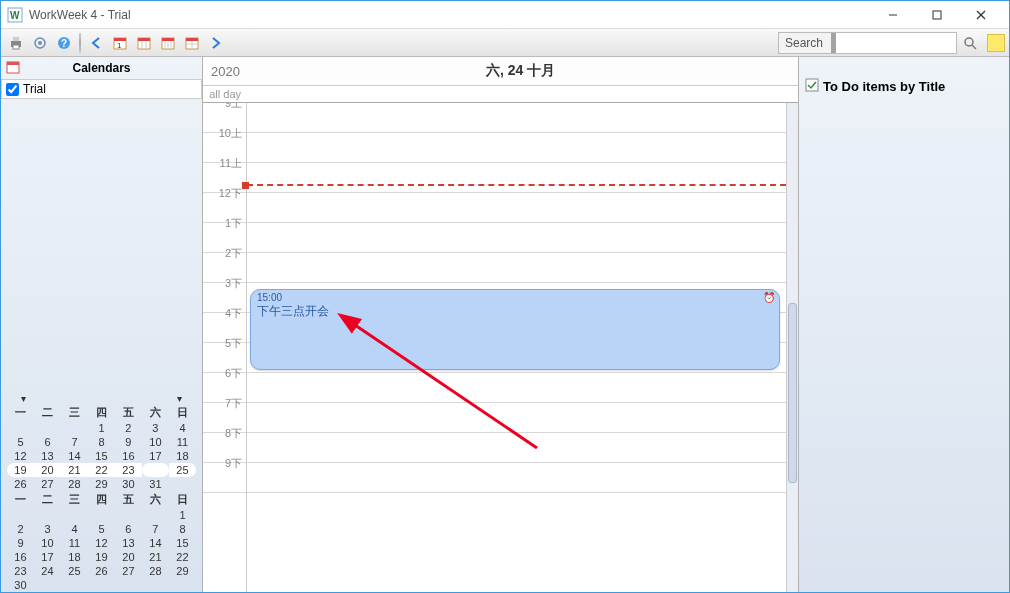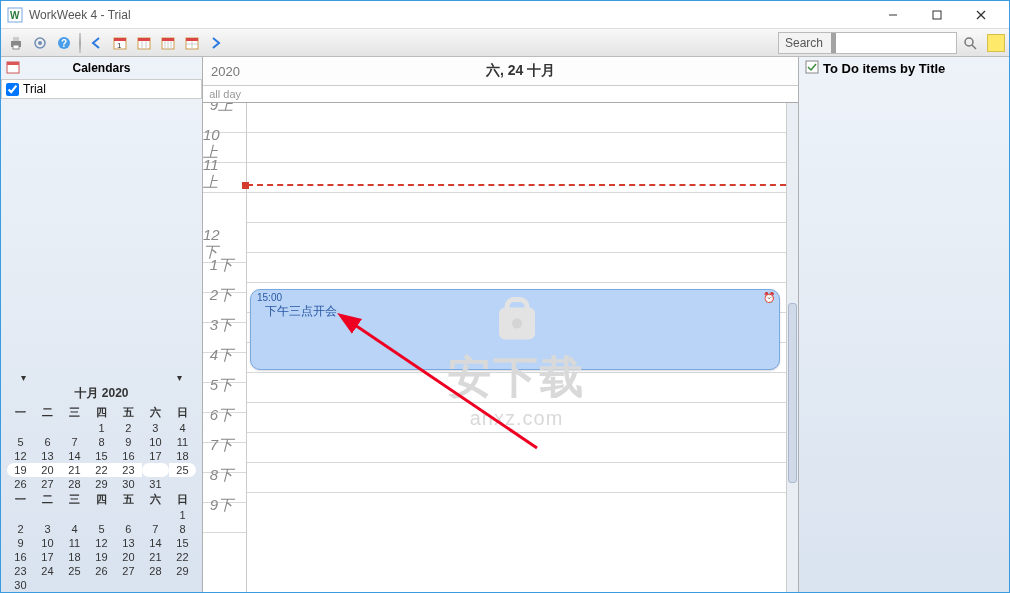--- a/index.html
+++ b/index.html
@@ -49,35 +49,35 @@
 .center-panel { flex: 1; display: flex; flex-direction: column; border-right: 1px solid #b0b0b0; position: relative; }
 .day-header { height: 28px; display: flex; align-items: center; padding: 0 8px; background: #fdfdfd; }
 .day-header .year { color: #777; font-size: 13px; width: 40px; }
 .day-header .date-label { flex: 1; text-align: center; font-size: 14px; font-weight: bold; color: #333; }
 .allday-row { height: 18px; border-top: 1px solid #ccc; border-bottom: 1px solid #aaa; display: flex; align-items: center; }
 .allday-row .ad-label { width: 44px; color: #999; font-size: 11px; text-align: right; padding-right: 6px; }
 .time-grid { flex: 1; overflow: hidden; position: relative; display: flex; }
 .time-gutter { width: 44px; border-right: 1px solid #ccc; position: relative; }
 .grid-body { flex: 1; position: relative; background: #fff; }
 .hour-row { height: 30px; border-bottom: 1px solid #d8d8d8; position: relative; }
-.hour-label { position: absolute; right: 13px; top: -7px; color: #888; font-size: 15px; font-style: italic; }
+.hour-label { position: absolute; right: 4px; top: -7px; color: #888; font-size: 11px; }
 .now-line { position: absolute; left: 0; right: 0; border-top: 2px dashed #d43c2e; }
 .now-marker { position: absolute; left: -5px; top: -4px; width: 7px; height: 7px; background: #d43c2e; }
 
 .event { position: absolute; left: 3px; right: 6px; background: #b9d4f6; border: 1px solid #7aa8e0; border-radius: 10px; padding: 2px 6px; color: #2a58a5; font-size: 11px; box-shadow: 0 1px 2px rgba(0,0,0,.15); }
 .event .ev-time { color: #2a58a5; font-size: 10px; }
-.event .ev-title { color: #2a58a5; font-size: 12px; margin-left: 8px; }
+.event .ev-title { color: #2a58a5; font-size: 12px; }
 .event .ev-icon { position: absolute; right: 3px; top: 2px; color: #6a93cf; font-size: 10px; }
 
 .vscroll { width: 12px; background: #e9eef5; border-left: 1px solid #ccc; position: relative; }
 .vscroll .thumb { position: absolute; left: 1px; right: 1px; top: 200px; height: 180px; background: #cfd9e8; border: 1px solid #a9b8cf; border-radius: 3px; }
 
 
 .right-panel { width: 210px; background: linear-gradient(#eef3f9,#d9e3ef); display: flex; flex-direction: column; }
-.right-header { height: 22px; display: flex; align-items: center; padding: 2px 6px; font-weight: bold; font-size: 13px; gap: 4px; }
+.right-header { height: 22px; display: flex; align-items: center; padding: 2px 6px; font-weight: bold; font-size: 13px; gap: 4px; margin-top: 18px; }
 
 
 .watermark { position: absolute; left: 50%; top: 50%; transform: translate(-50%,-40%); text-align: center; color: #d9d9d9; pointer-events: none; z-index: 1; }
 .watermark .wm-cn { font-size: 44px; font-weight: bold; letter-spacing: 2px; }
 .watermark .wm-en { font-size: 20px; letter-spacing: 1px; color: #d9d9d9; }
 .watermark svg { display: block; margin: 0 auto 4px; }
 
 
 .arrow-annot { position: absolute; pointer-events: none; z-index: 5; }
 
@@ -207,21 +207,20 @@
         <span>Trial</span>
       </div>
     </div>
     <div class="left-blank"></div>
     <div class="mini-nav">
       <span class="nav-arrow">▾</span>
       <span class="nav-arrow">▾</span>
     </div>
     <div id="mini-cals">
         <div class="mini-cal">
-          <div class="mc-title">十月 2020</div>
           <table>
             <tbody>
               <tr>
                 <th>一</th>
                 <th>二</th>
                 <th>三</th>
                 <th>四</th>
                 <th>五</th>
                 <th>六</th>
                 <th>日</th>
@@ -358,21 +357,21 @@
       <div class="time-gutter" id="time-gutter">
           <div class="hour-row" style="height: 30px;">
             <div class="hour-label">9上</div>
           </div>
           <div class="hour-row" style="height: 30px;">
             <div class="hour-label">10上</div>
           </div>
           <div class="hour-row" style="height: 30px;">
             <div class="hour-label">11上</div>
           </div>
-          <div class="hour-row" style="height: 30px; margin-top: 40px;">
+          <div class="hour-row" style="height: 30px;">
             <div class="hour-label">12下</div>
           </div>
           <div class="hour-row" style="height: 30px;">
             <div class="hour-label">1下</div>
           </div>
           <div class="hour-row" style="height: 30px;">
             <div class="hour-label">2下</div>
           </div>
           <div class="hour-row" style="height: 30px;">
             <div class="hour-label">3下</div>
@@ -390,29 +389,20 @@
             <div class="hour-label">7下</div>
           </div>
           <div class="hour-row" style="height: 30px;">
             <div class="hour-label">8下</div>
           </div>
           <div class="hour-row" style="height: 30px;">
             <div class="hour-label">9下</div>
           </div>
         </div>
       <div class="grid-body" id="grid-body">
-        <div class="watermark">
-          <svg width="60" height="50">
-              <rect x="12" y="14" width="36" height="32" rx="6" fill="#e3e3e3"></rect>
-              <rect x="20" y="6" width="20" height="14" rx="7" fill="none" stroke="#e3e3e3" stroke-width="5"></rect>
-              <circle cx="30" cy="30" r="5" fill="#d4d4d4"></circle>
-            </svg>
-          <div class="wm-cn">安下载</div>
-          <div class="wm-en">anxz.com</div>
-        </div>
       <div class="hour-row"></div>
           <div class="hour-row"></div>
           <div class="hour-row"></div>
           <div class="hour-row"></div>
           <div class="hour-row"></div>
           <div class="hour-row"></div>
           <div class="hour-row"></div>
           <div class="hour-row"></div>
           <div class="hour-row"></div>
           <div class="hour-row"></div>

